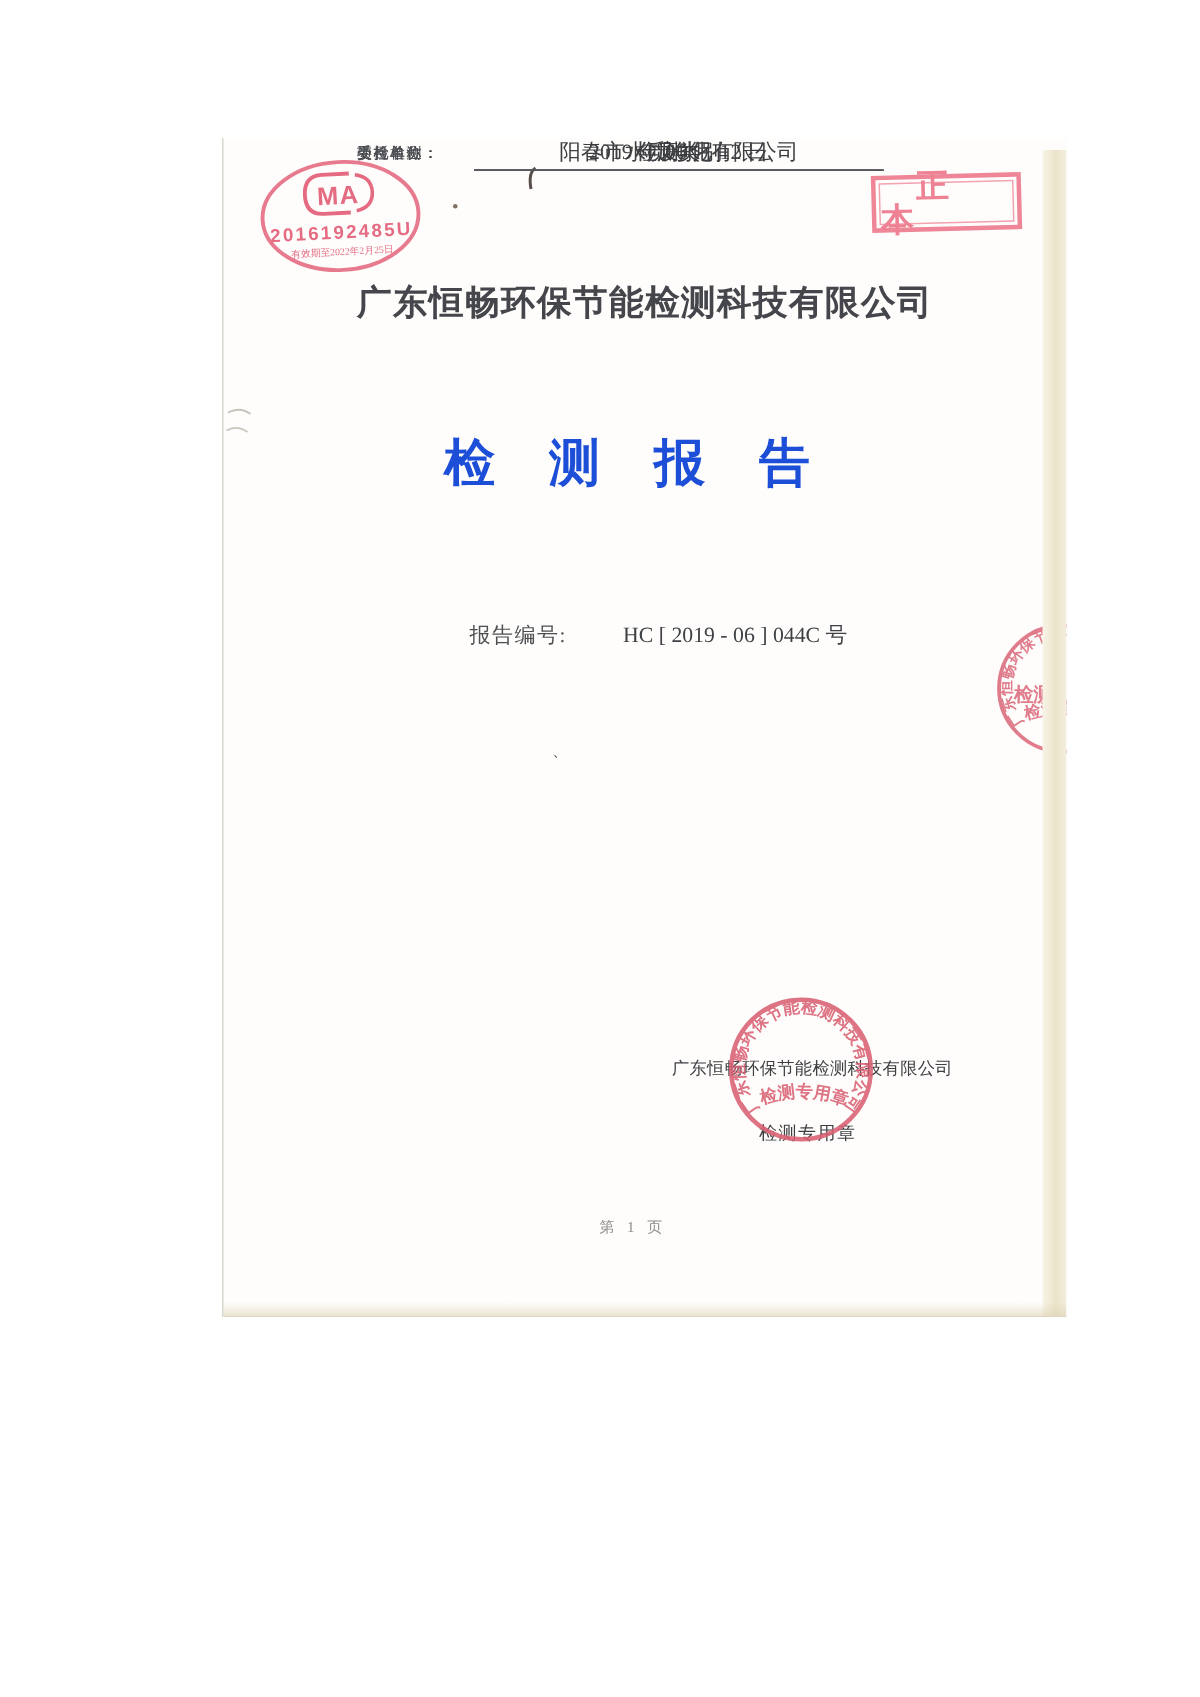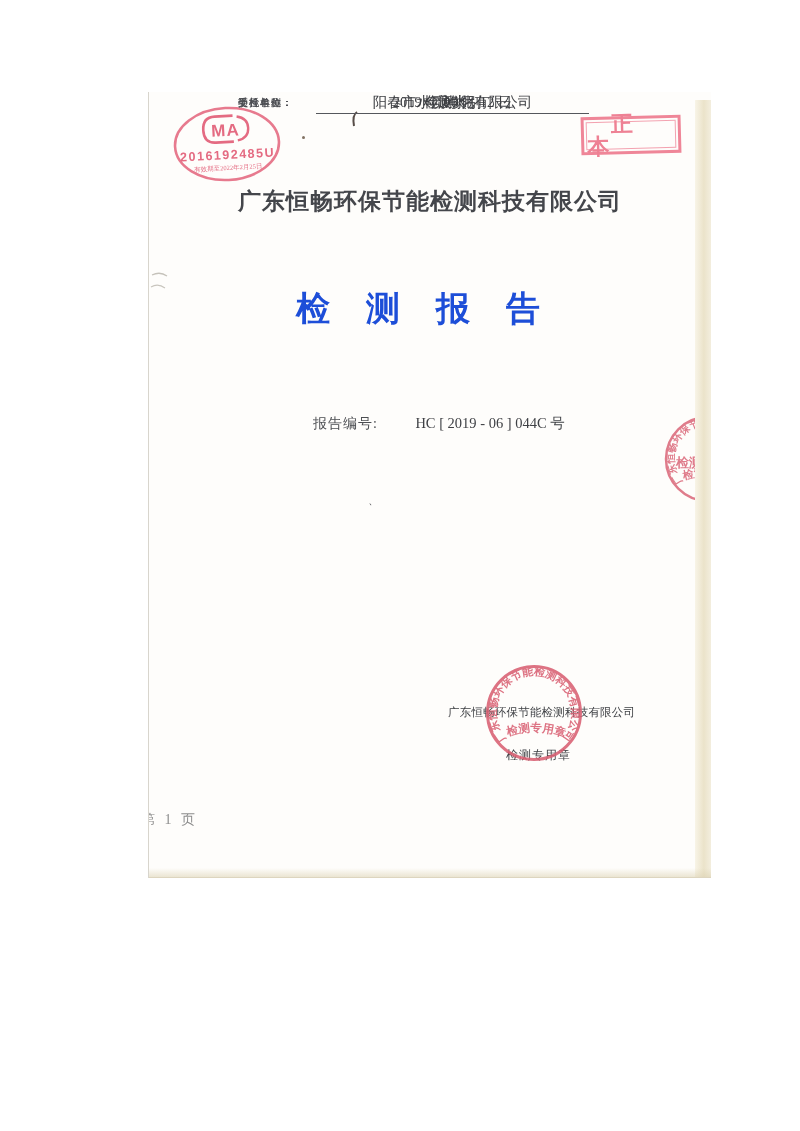--- a/index.html
+++ b/index.html
@@ -87,22 +87,22 @@
 
   .footer-company{
     position:absolute;left:299px;top:613px;z-index:3;
     font-size:11.5px;letter-spacing:.2px;color:#3d3f43;white-space:nowrap;
   }
   .footer-sealword{
     position:absolute;left:357px;top:655px;z-index:3;
     font-size:12px;letter-spacing:1px;color:#3d3f43;white-space:nowrap;
   }
   .page-num{
-    position:absolute;left:-8px;top:719px;width:100%;
-    font-size:14px;letter-spacing:3px;color:#8d8d8d;
+    position:absolute;left:-8px;top:719px;width:100%;text-align:center;
+    font-size:10px;letter-spacing:3px;color:#8d8d8d;
   }
 </style>
 </head>
 <body>
 
 <div class="canvas">
   <div class="paper">
 
     <svg class="cma" viewBox="0 0 112 80" xmlns="http://www.w3.org/2000/svg">
       <ellipse cx="56" cy="40" rx="52" ry="36" fill="none" stroke="#e25f78" stroke-width="2.6" opacity="0.9"></ellipse>

